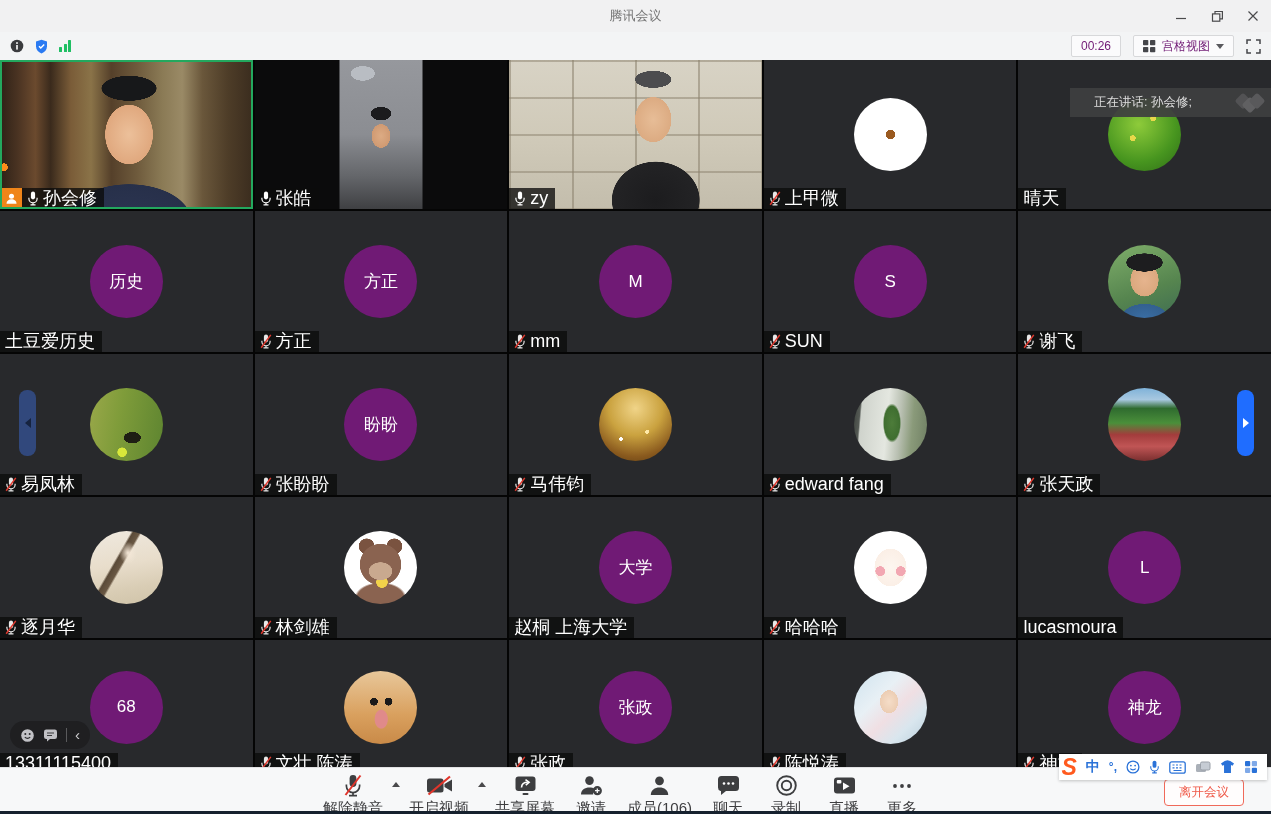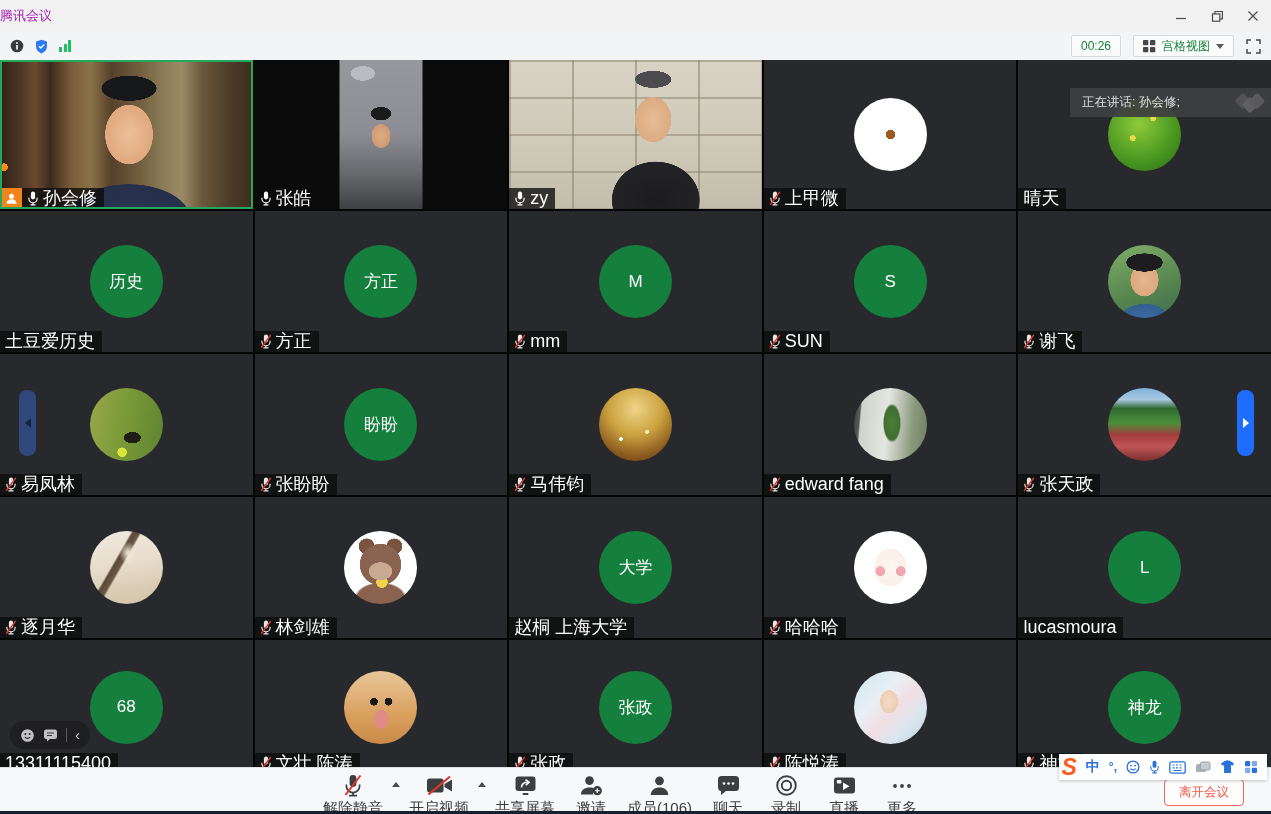--- a/index.html
+++ b/index.html
@@ -1,39 +1,39 @@
 <!DOCTYPE html>
 <html><head>
 <meta charset="utf-8">
 <style>
   html,body{margin:0;padding:0;}
   body{width:1271px;height:814px;position:relative;overflow:hidden;background:#000;
        font-family:"Liberation Sans","DejaVu Sans",sans-serif;-webkit-font-smoothing:antialiased;}
   
   .titlebar{height:32px;background:#f1f1f2;position:relative;display:flex;align-items:center;}
-  .win-title{position:absolute;left:0;right:0;font-size:13px;color:#a21caf;}
+  .win-title{position:absolute;left:0;right:0;text-align:center;font-size:13px;color:#737373;}
   .win-controls{margin-left:auto;display:flex;z-index:3;}
   .win-btn{width:36px;height:32px;display:flex;align-items:center;justify-content:center;}
   
   .toolbar2{height:28px;background:#f3f4f5;display:flex;align-items:center;padding:0 10px;gap:12px;}
   .t2-left{display:flex;align-items:center;gap:11px;}
   .t2-right{margin-left:auto;display:flex;align-items:center;gap:12px;}
   .t2-box{display:flex;align-items:center;gap:6px;border:1px solid #d7d8da;background:#fbfbfc;
-          height:20px;padding:0 9px;border-radius:2px;font-size:12px;color:#15803d;}
+          height:20px;padding:0 9px;border-radius:2px;font-size:12px;color:#701a75;}
   .sigbars{display:flex;align-items:flex-end;gap:1.5px;height:12px;}
   .sigbars i{width:3px;background:#1fbf63;display:block;border-radius:.5px;}
   .caret-down{width:0;height:0;border-left:4px solid transparent;border-right:4px solid transparent;border-top:5px solid #5a5a5e;}
   
   .grid{position:relative;height:707px;background:#050505;display:grid;overflow:hidden;
         grid-template-columns:repeat(5,1fr);grid-template-rows:149px 141px 141px 141px 134px;gap:2px;}
   .tile{position:relative;background:#28292c;overflow:hidden;display:flex;align-items:center;justify-content:center;}
   .tile.active::after{content:"";position:absolute;inset:0;box-shadow:inset 0 0 0 2px #23a85e;z-index:4;pointer-events:none;}
   .vid{position:absolute;inset:0;}
   .pav{width:73px;height:73px;border-radius:50%;flex:none;}
-  .init{background:#15803d;color:#fff;display:flex;align-items:center;justify-content:center;font-size:17px;}
+  .init{background:#701a75;color:#fff;display:flex;align-items:center;justify-content:center;font-size:17px;}
   .plabel-row{position:absolute;left:0;bottom:0;display:flex;align-items:stretch;z-index:3;}
   .host-badge{width:22px;background:#f08519;display:flex;align-items:center;justify-content:center;}
   .plabel{background:rgba(12,12,12,.78);color:#fff;font-size:18px;line-height:15px;
           padding:3px 7px 3px 5px;display:flex;align-items:center;gap:4px;white-space:nowrap;}
   .mic{display:flex;align-items:center;}
   
   .v-sun{background:
     radial-gradient(circle 4px at 1.5% 72%, #ff8c1a 97%, transparent),
     radial-gradient(ellipse 44px 20px at 51% 19%, #17181a 62%, transparent 63%),
     radial-gradient(ellipse 37px 46px at 51% 50%, #ecc09a 0%, #e0a87e 64%, transparent 65%),
@@ -88,21 +88,21 @@
     radial-gradient(circle 4px at 41% 42%, #1a1a1a 95%, transparent),
     radial-gradient(circle 4px at 61% 42%, #1a1a1a 95%, transparent),
     radial-gradient(ellipse 7px 10px at 51% 66%, #e08a8a 88%, transparent),
     linear-gradient(180deg,#e8c79a,#d9a05e 60%,#c98a48);}
   .a-anime{background:
     radial-gradient(ellipse 15px 19px at 48% 42%, #f5ddc8 0%, #eccdb3 60%, transparent 61%),
     linear-gradient(135deg,#cfe3ef 0%,#e8f0f5 35%,#f0dfe3 55%,#d9e6ee 75%,#b9cfdd 100%);}
   
   .banner{position:absolute;top:28px;right:0;width:181px;height:29px;background:rgba(62,62,64,.93);
           color:#dedede;font-size:12.5px;display:flex;align-items:center;padding:0 8px 0 12px;gap:8px;z-index:5;}
-  .banner-text{flex:1;}
+  .banner-text{flex:1;margin-left:12px;}
   .blogo{display:flex;}
   .blogo i{width:12px;height:12px;border-radius:2.5px;transform:rotate(45deg);display:block;}
   .blogo i:nth-child(1){background:#525254;}
   .blogo i:nth-child(2){background:#606062;margin-left:-5px;margin-top:4px;}
   .blogo i:nth-child(3){background:#59595b;margin-left:-5px;}
   .pg{position:absolute;width:17px;height:66px;border-radius:8px;top:330px;z-index:6;
       display:flex;align-items:center;justify-content:center;}
   .pg-left{left:19px;background:#31487c;}
   .pg-right{right:17px;background:#1f6dff;}
   .tri-l{width:0;height:0;border-top:5px solid transparent;border-bottom:5px solid transparent;border-right:6px solid #16233f;}

